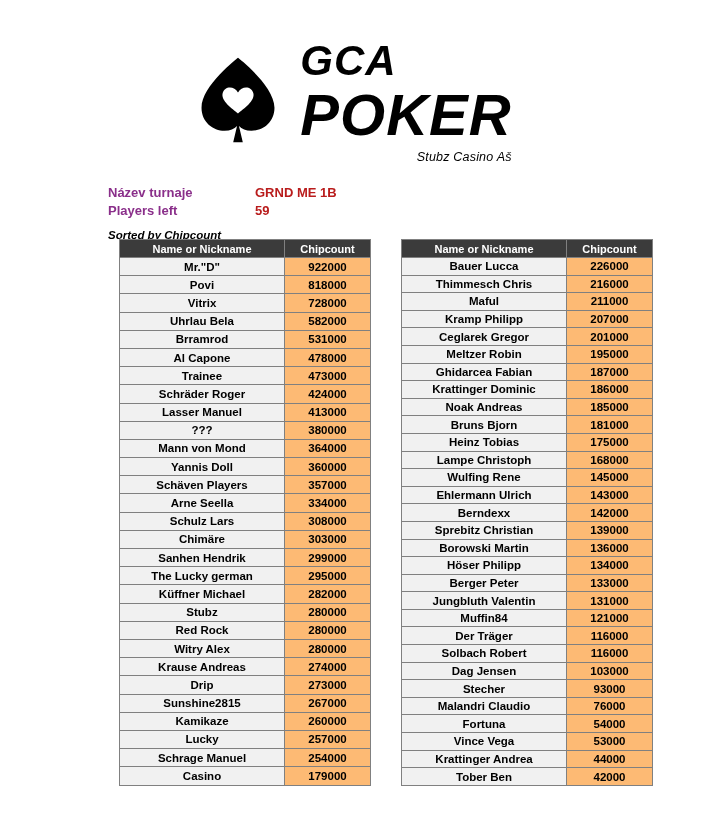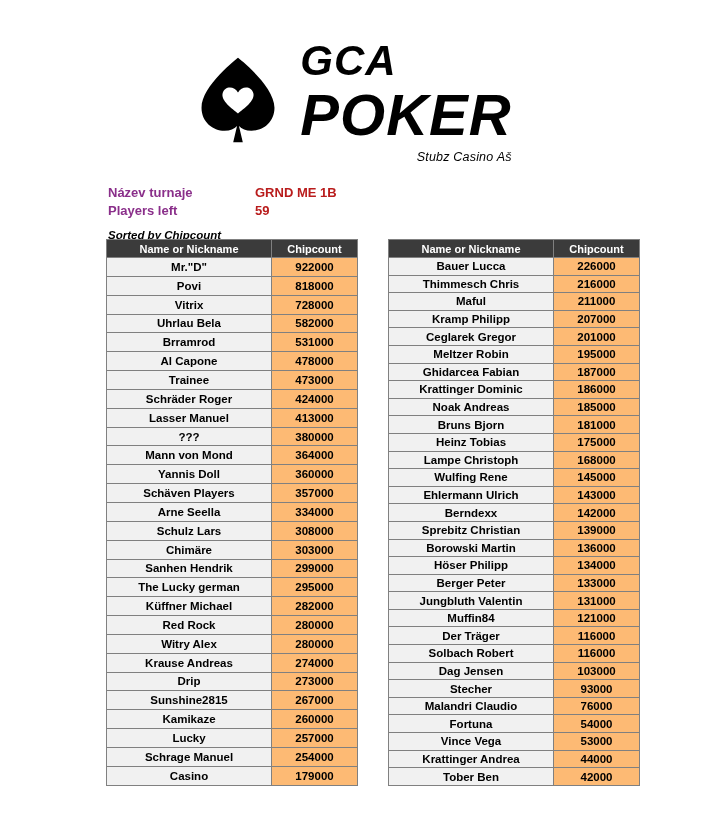--- a/index.html
+++ b/index.html
@@ -91,21 +91,21 @@
     margin-top: 10px;
     font-style: italic;
     font-weight: bold;
     font-size: 11.5px;
     color: #000;
   }
 
   
   .tables {
     position: absolute;
-    left: 106px;
+    left: 119px;
     top: 239px;
     width: 540px;
     display: flex;
     gap: 30px;
   }
   table.ranking {
     border-collapse: collapse;
     table-layout: fixed;
   }
   table.ranking td, table.ranking th {
@@ -248,20 +248,24 @@
         </tr>
         <tr>
           <td class="name-cell">The Lucky german</td>
           <td class="chip-cell">295000</td>
         </tr>
         <tr>
           <td class="name-cell">Küffner Michael</td>
           <td class="chip-cell">282000</td>
         </tr>
         <tr>
+          <td class="name-cell">Stubz</td>
+          <td class="chip-cell">280000</td>
+        </tr>
+        <tr>
           <td class="name-cell">Red Rock</td>
           <td class="chip-cell">280000</td>
         </tr>
         <tr>
           <td class="name-cell">Witry Alex</td>
           <td class="chip-cell">280000</td>
         </tr>
         <tr>
           <td class="name-cell">Krause Andreas</td>
           <td class="chip-cell">274000</td>

